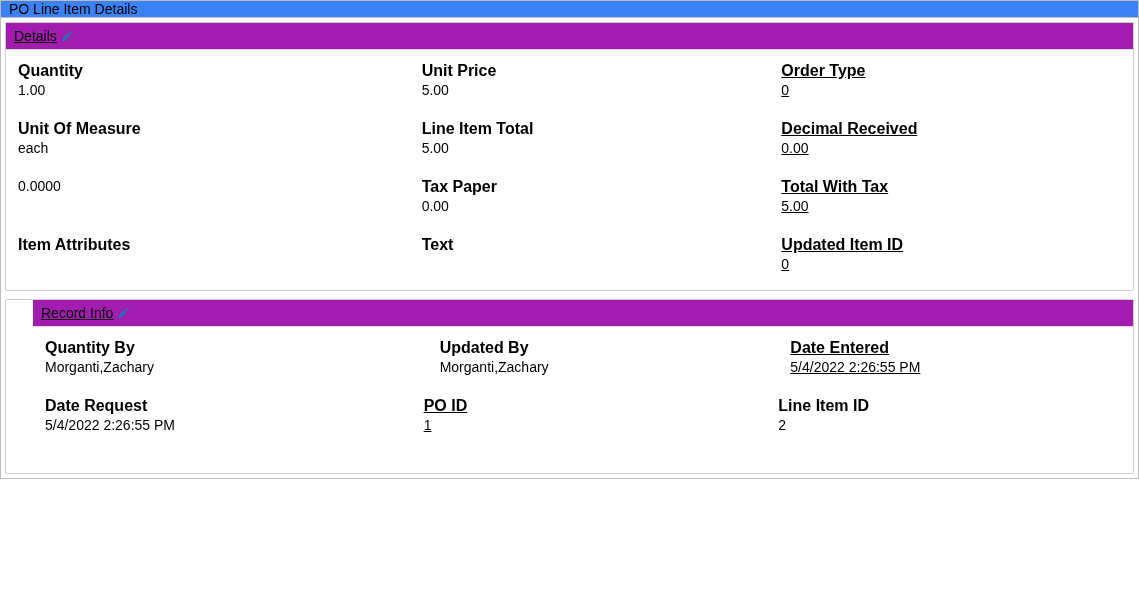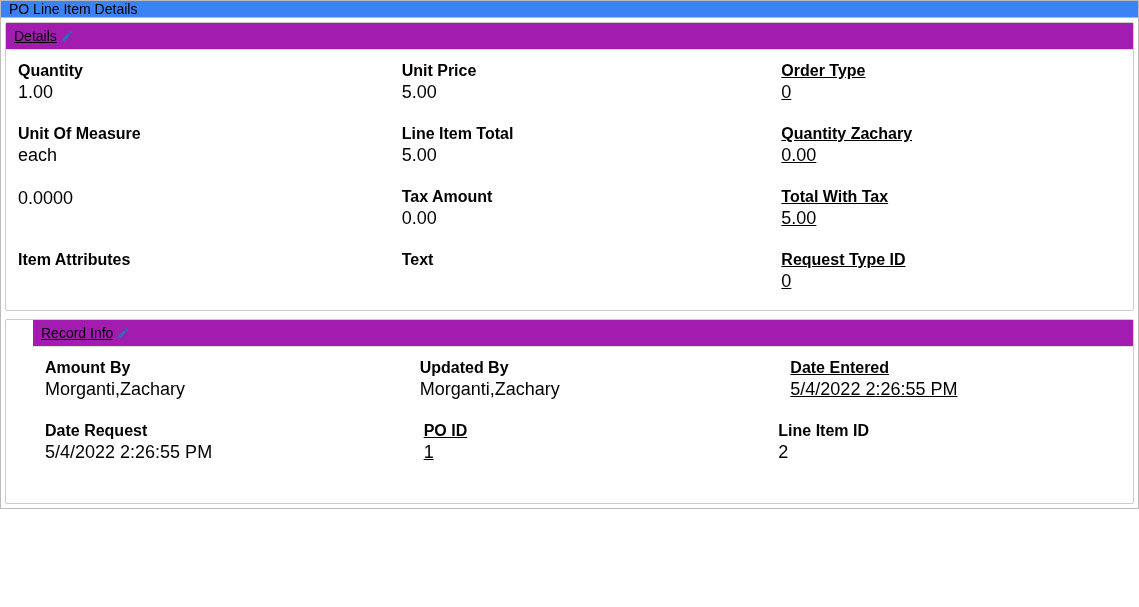--- a/index.html
+++ b/index.html
@@ -51,24 +51,24 @@
       column-gap: 24px;
       row-gap: 22px;
       padding: 12px 12px 18px 12px;
     }
     .field-label {
       font-weight: bold;
       font-size: 16px;
       margin-bottom: 2px;
     }
     .field-value {
-      font-size: 18px;
+      font-size: 14px;
       color: #000;
     }
-    .col-middle { padding-left: 8px; }
+    .col-middle { padding-left: 8px; margin-left: 20px; }
     .col-right { padding-left: 12px; text-decoration: underline; }
     .full-grid {
       padding: 12px 0 8px 12px;
     }
   </style>
 </head>
 <body>
 
 <div class="panel">
   <div class="panel-title">
@@ -101,64 +101,64 @@
 
       <div>
         <div class="field-label">Unit Of Measure</div>
         <div class="field-value">each</div>
       </div>
       <div class="col-middle">
         <div class="field-label">Line Item Total</div>
         <div class="field-value">5.00</div>
       </div>
       <div class="col-right">
-        <div class="field-label">Quantity Zachary</div>
+        <div class="field-label">Decimal Received</div>
         <div class="field-value">0.00</div>
       </div>
 
       <div>
         <div class="field-value">0.0000</div>
       </div>
       <div class="col-middle">
-        <div class="field-label">Tax Amount</div>
+        <div class="field-label">Tax Paper</div>
         <div class="field-value">0.00</div>
       </div>
       <div class="col-right">
         <div class="field-label">Total With Tax</div>
         <div class="field-value">5.00</div>
       </div>
 
       <div>
         <div class="field-label">Item Attributes</div>
         <div class="field-value"></div>
       </div>
       <div class="col-middle">
         <div class="field-label">Text</div>
         <div class="field-value"></div>
       </div>
       <div class="col-right">
-        <div class="field-label">Request Type ID</div>
+        <div class="field-label">Updated Item ID</div>
         <div class="field-value">0</div>
       </div>
     </div>
   </div>
 
   <div class="section">
     <div class="section-header">
       <span>Record Info</span>
       <span class="edit-icon">
         <svg viewBox="0 0 16 16">
             <path d="M12.9 1.5l1.6 1.6c.4.4.4 1 0 1.4l-1.2 1.2-3-3 1.2-1.2c.4-.4 1-.4 1.4 0zM2 11.6l7.5-7.5 3 3L5 14.6 2 15l.0-3.4z"></path>
           </svg>
       </span>
     </div>
     <div class="grid">
 
       <div>
-        <div class="field-label">Amount By</div>
+        <div class="field-label">Quantity By</div>
         <div class="field-value">Morganti,Zachary</div>
       </div>
       <div class="col-middle">
         <div class="field-label">Updated By</div>
         <div class="field-value">Morganti,Zachary</div>
       </div>
       <div class="col-right">
         <div class="field-label">Date Entered</div>
         <div class="field-value">5/4/2022 2:26:55 PM</div>
       </div>

